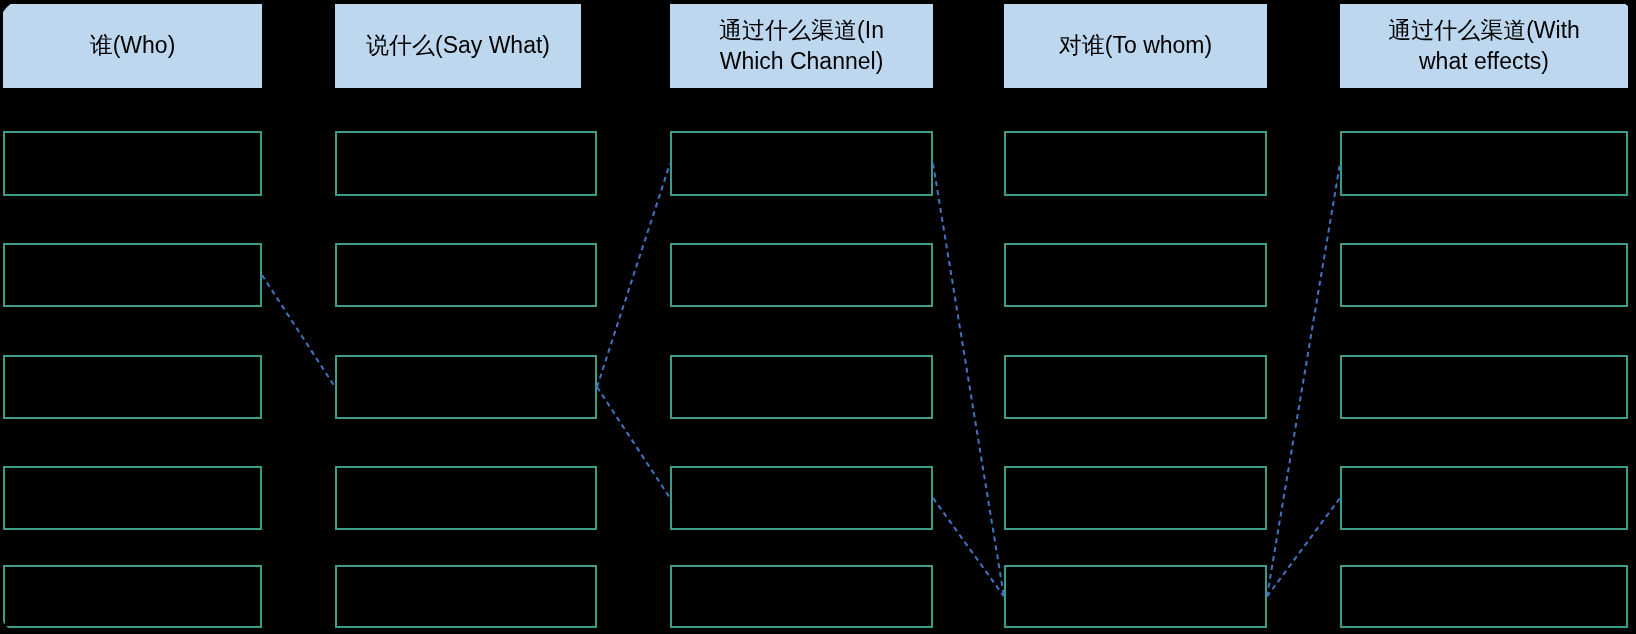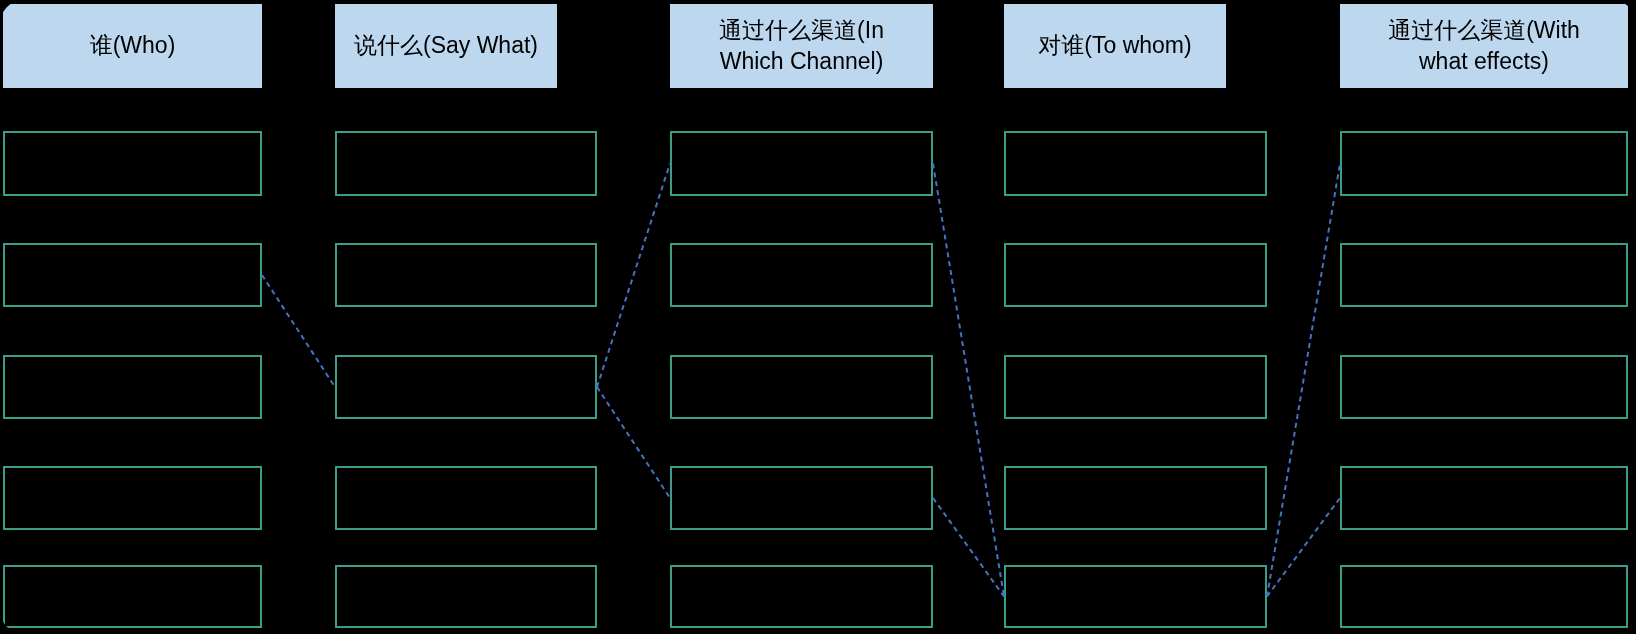--- a/index.html
+++ b/index.html
@@ -7,24 +7,24 @@
     position:relative;width:1636px;height:634px;background:#000000;
     font-family:"Liberation Sans", sans-serif;overflow:hidden;border-radius:24px;
   }
   .hdr{
     position:absolute;top:4px;height:84px;background:#BDD7EE;color:#000000;
     display:flex;align-items:center;justify-content:center;text-align:center;
     font-size:23px;line-height:1.35;
   }
   .hdr-text{display:inline-block;}
   .hdr-c1{left:3px;width:259px;}
-  .hdr-c2{left:335px;width:222px;}
+  .hdr-c2{left:335px;width:246px;}
   .hdr-c3{left:670px;width:263px;}
   .hdr-c3 .hdr-text{max-width:225px;}
-  .hdr-c4{left:1004px;width:222px;}
+  .hdr-c4{left:1004px;width:263px;}
   .hdr-c5{left:1340px;width:288px;}
   .hdr-c5 .hdr-text{max-width:235px;}
   .cell{
     position:absolute;box-sizing:border-box;border:2px solid #3B9C88;background:#000000;
   }
   .c1{left:3px;width:259px;}
   .c2{left:335px;width:262px;}
   .c3{left:670px;width:263px;}
   .c4{left:1004px;width:263px;}
   .c5{left:1340px;width:288px;}

